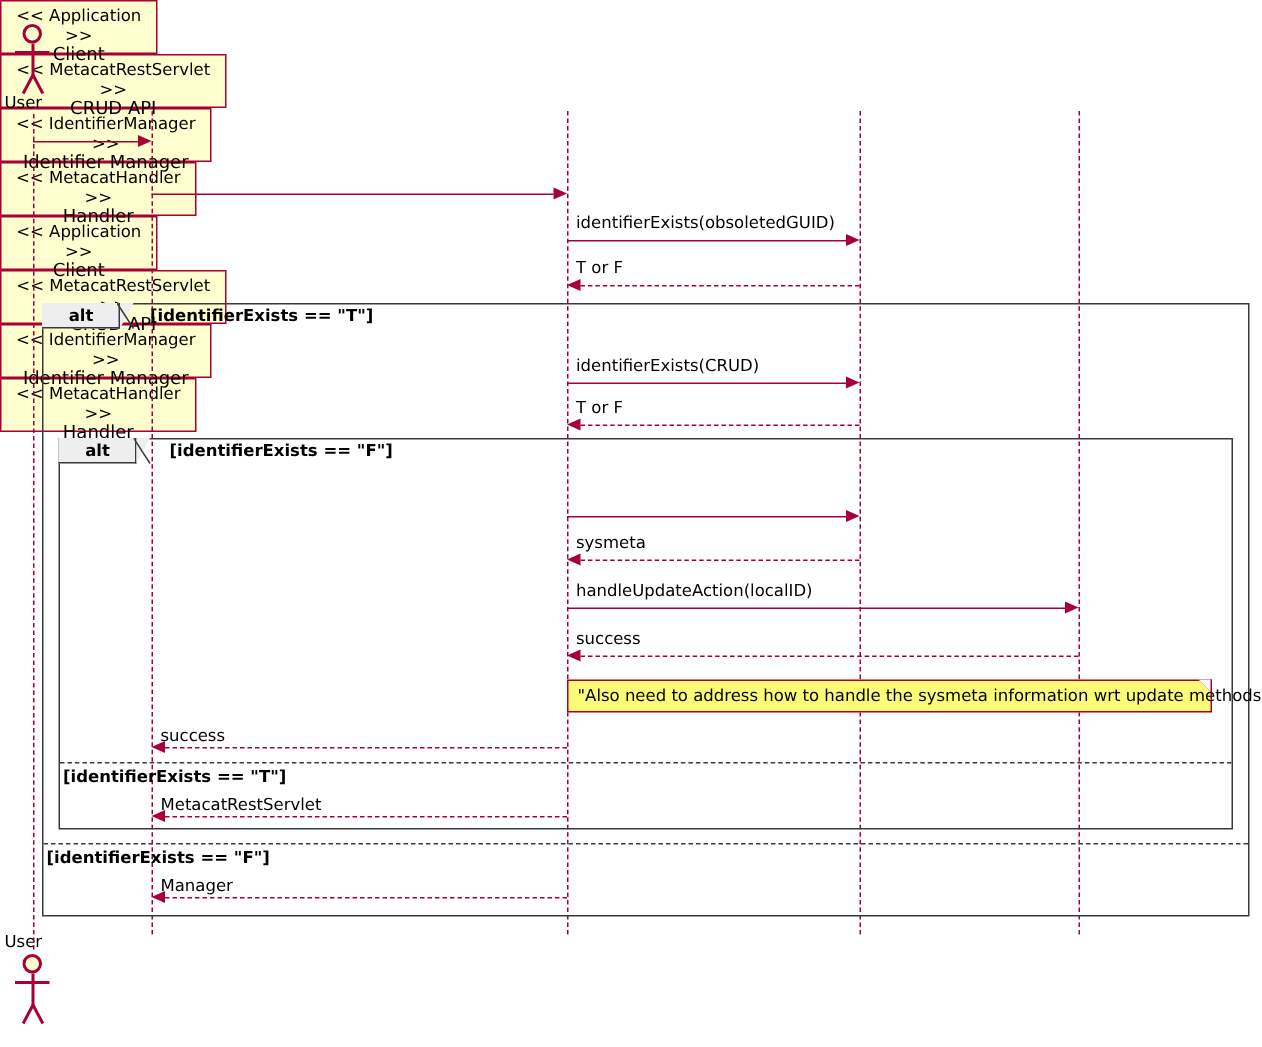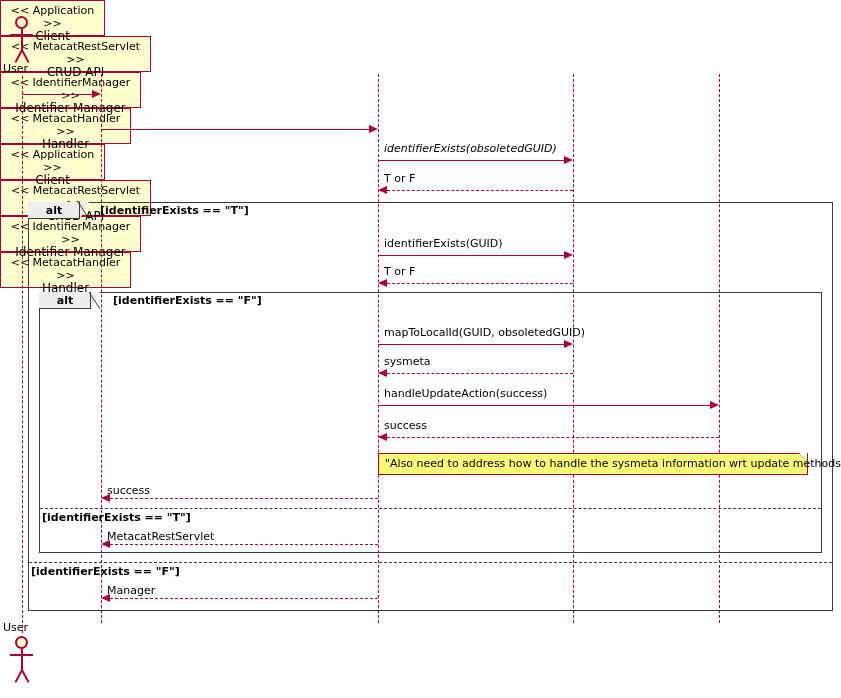--- a/index.html
+++ b/index.html
@@ -153,45 +153,44 @@
 
   <div class="msgline" style="left:22px;top:94px;width:70px;"></div>
   <div class="arrowR" style="left:92px;top:90px;"></div>
   <div class="msglbl" style="left:30px;top:79px;"></div>
 
   <div class="msgline" style="left:101px;top:129px;width:268px;"></div>
   <div class="arrowR" style="left:369px;top:125px;"></div>
 
   <div class="msgline" style="left:378px;top:160px;width:186px;"></div>
   <div class="arrowR" style="left:564px;top:156px;"></div>
-  <div class="msglbl" style="left:384px;top:142px;font-style:italic;">identifierExists(obsoletedGUID)</div>
+  <div class="msglbl" style="left:384px;top:142px;">identifierExists(obsoletedGUID)</div>
 
   <div class="msgline ret" style="left:387px;top:190px;width:186px;"></div>
   <div class="arrowL" style="left:378px;top:186px;"></div>
   <div class="msglbl" style="left:384px;top:172px;">T or F</div>
 
   <div class="msgline" style="left:378px;top:255px;width:186px;"></div>
   <div class="arrowR" style="left:564px;top:251px;"></div>
-  <div class="msglbl" style="left:384px;top:237px;">identifierExists(GUID)</div>
+  <div class="msglbl" style="left:384px;top:237px;">identifierExists(CRUD)</div>
 
   <div class="msgline ret" style="left:387px;top:283px;width:186px;"></div>
   <div class="arrowL" style="left:378px;top:279px;"></div>
   <div class="msglbl" style="left:384px;top:265px;">T or F</div>
 
   <div class="msgline" style="left:378px;top:344px;width:186px;"></div>
   <div class="arrowR" style="left:564px;top:340px;"></div>
-  <div class="msglbl" style="left:384px;top:326px;">mapToLocalId(GUID, obsoletedGUID)</div>
 
   <div class="msgline ret" style="left:387px;top:373px;width:186px;"></div>
   <div class="arrowL" style="left:378px;top:369px;"></div>
   <div class="msglbl" style="left:384px;top:355px;">sysmeta</div>
 
   <div class="msgline" style="left:378px;top:405px;width:332px;"></div>
   <div class="arrowR" style="left:710px;top:401px;"></div>
-  <div class="msglbl" style="left:384px;top:387px;">handleUpdateAction(success)</div>
+  <div class="msglbl" style="left:384px;top:387px;">handleUpdateAction(localID)</div>
 
   <div class="msgline ret" style="left:387px;top:437px;width:332px;"></div>
   <div class="arrowL" style="left:378px;top:433px;"></div>
   <div class="msglbl" style="left:384px;top:419px;">success</div>
 
   <div class="note" style="left:378px;top:453px;width:430px;height:22px;">
     <span>"Also need to address how to handle the sysmeta information wrt update methods"</span>
   </div>
   <div class="note-fold" style="left:799px;top:453px;"></div>
   <div class="note-fold-in" style="left:799px;top:453px;"></div>

